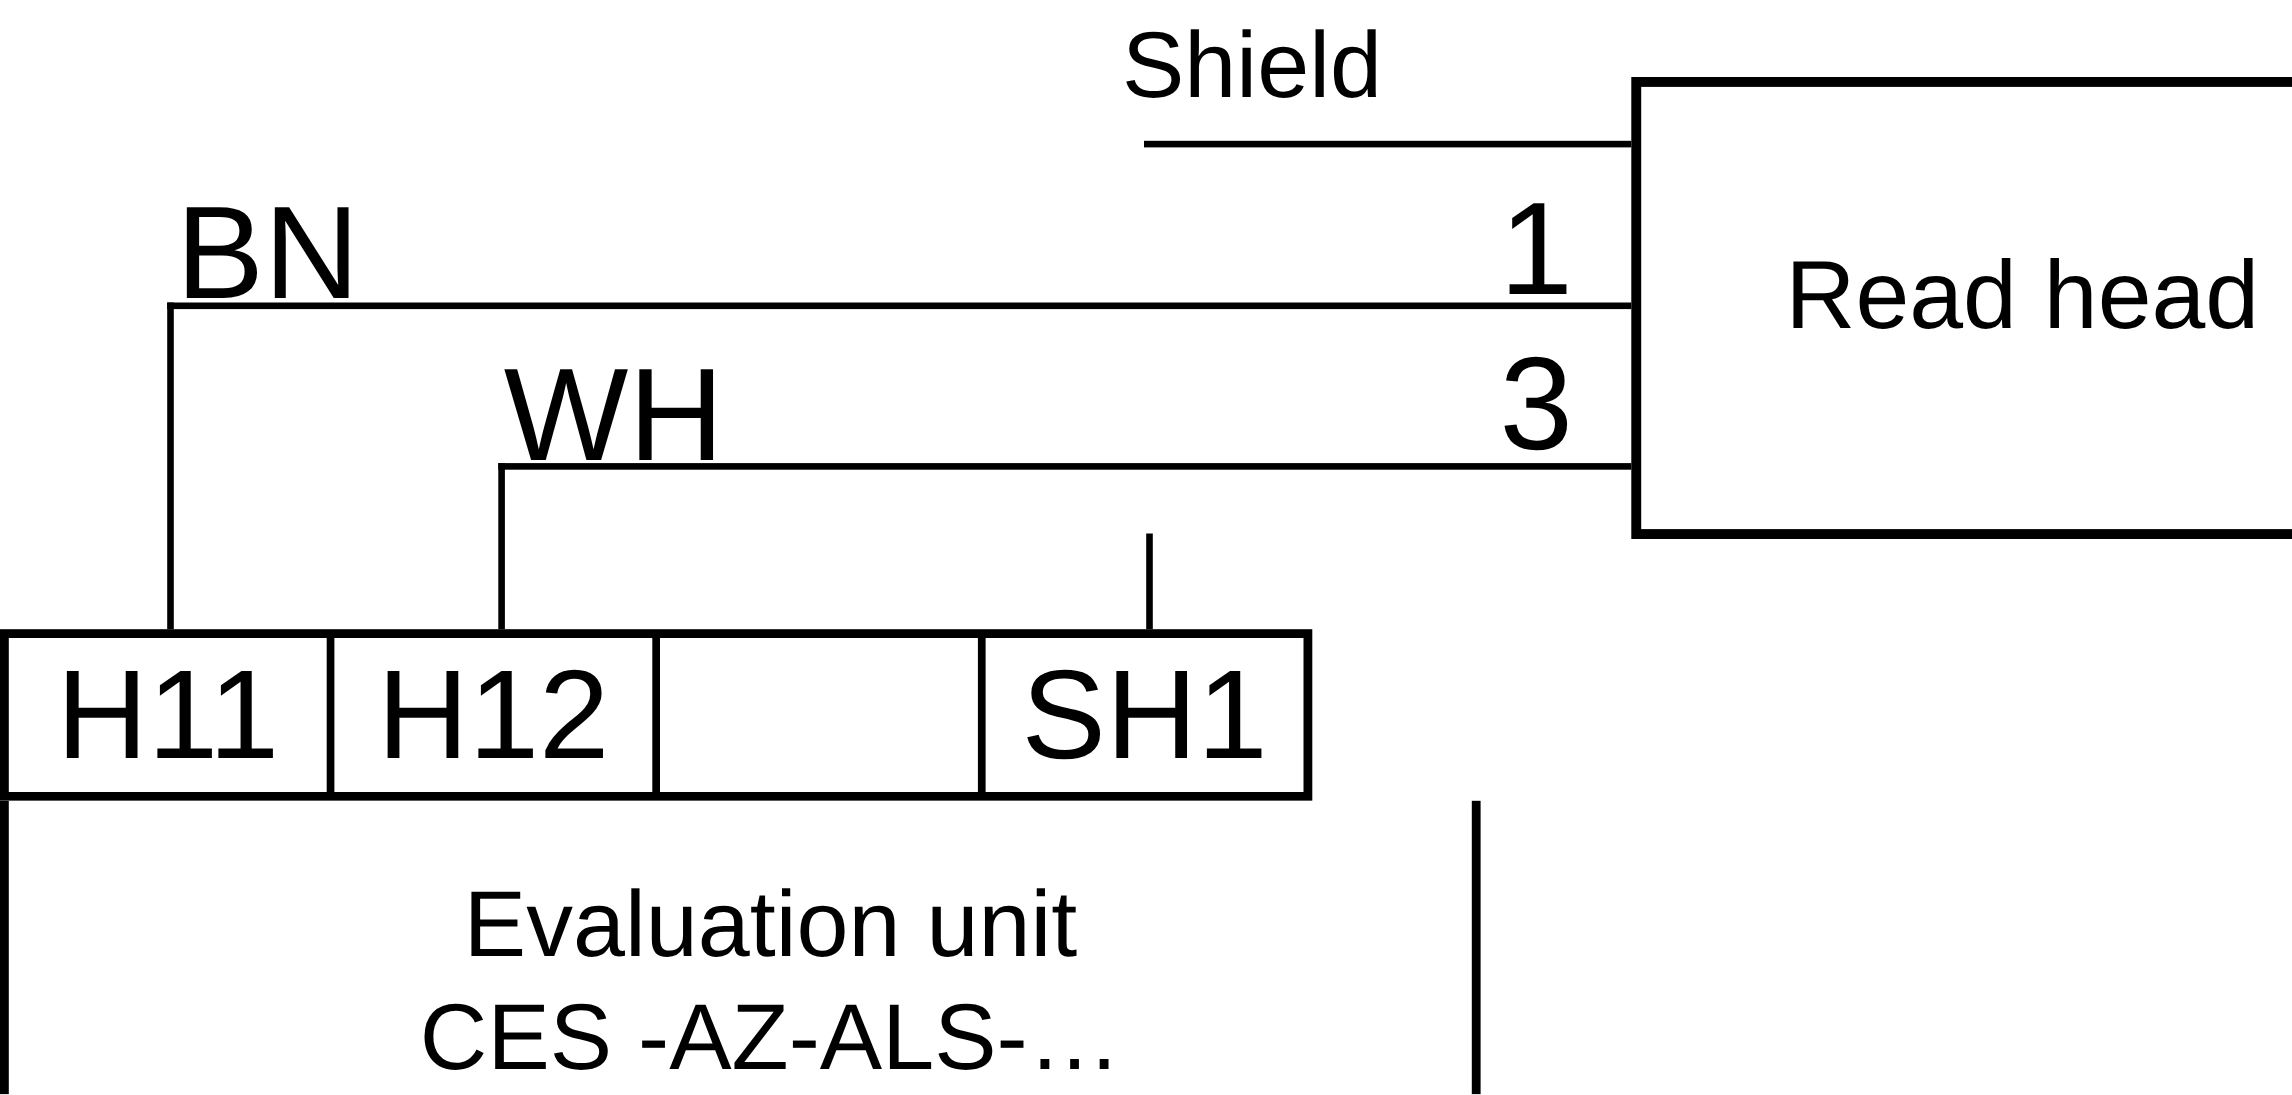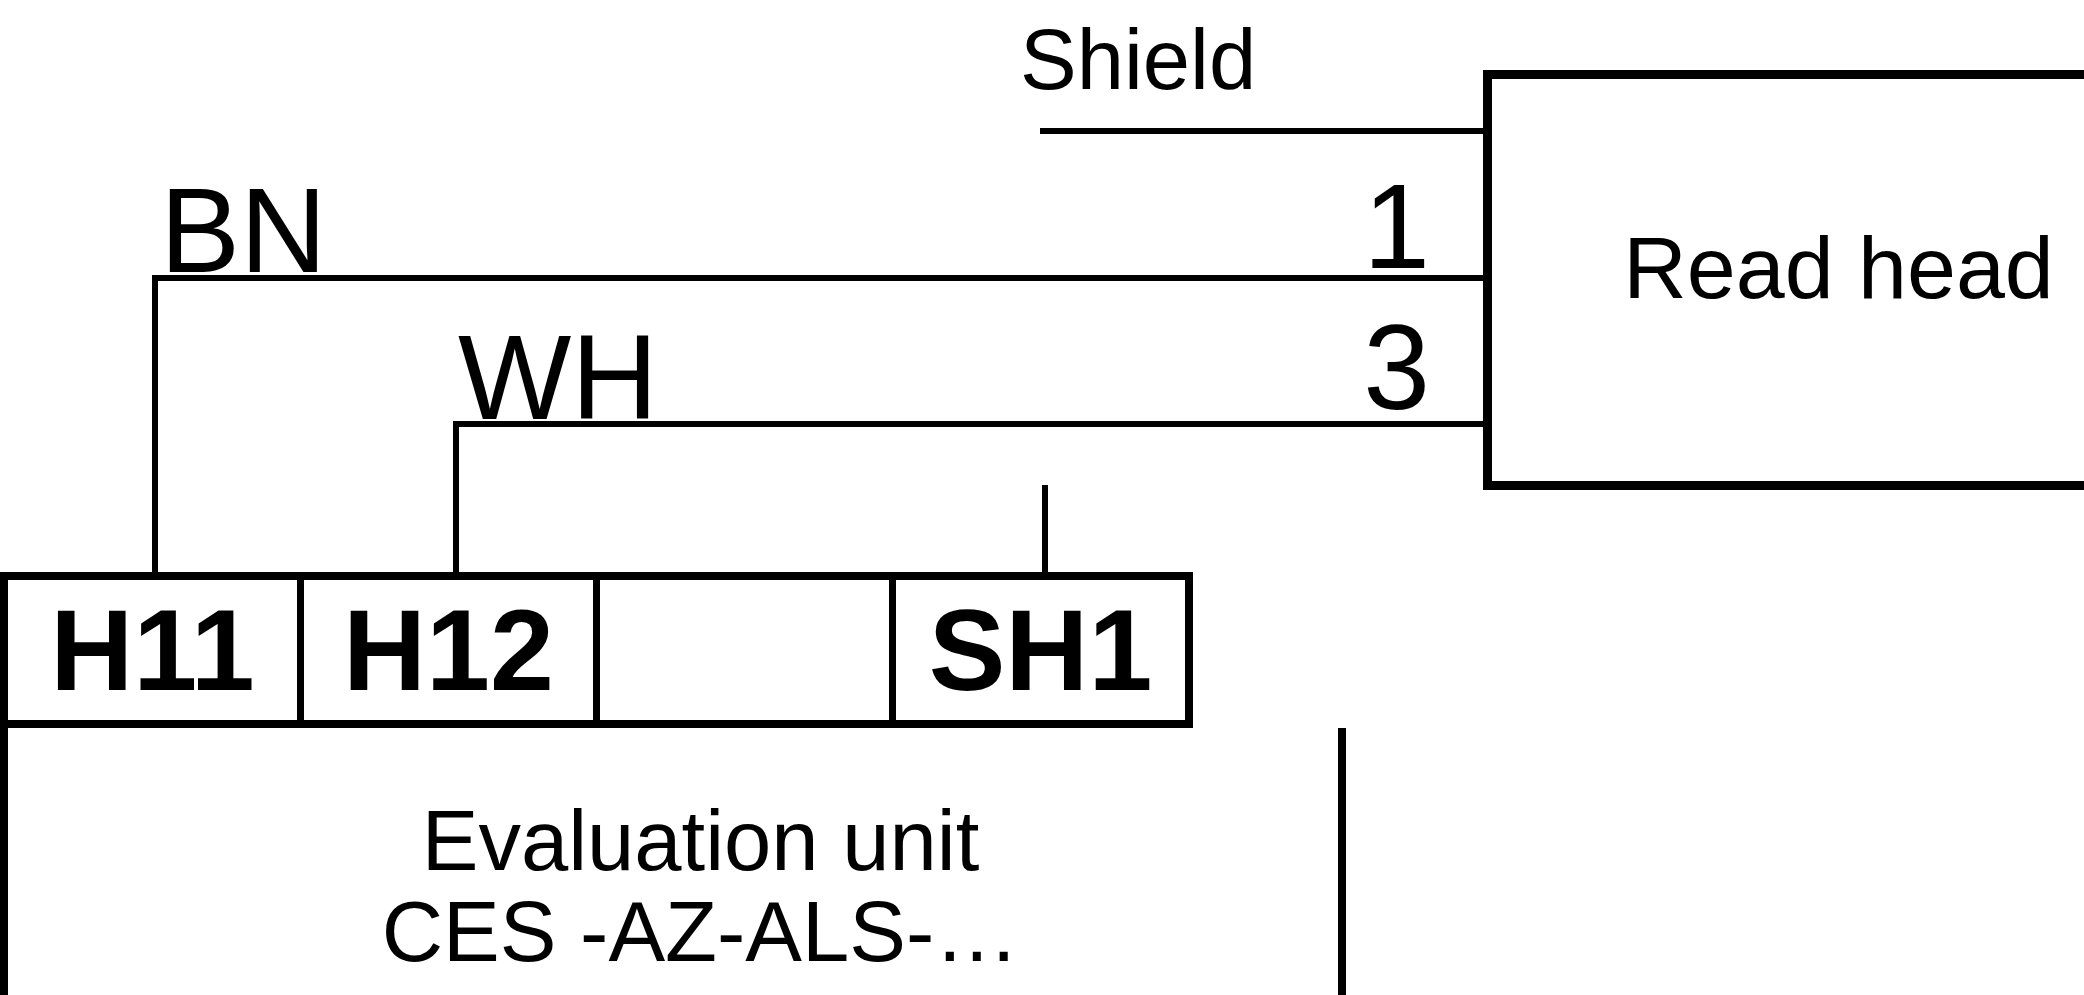--- a/index.html
+++ b/index.html
@@ -80,21 +80,20 @@
     display: flex;
   }
   .terminal-cell {
     flex: 1 1 0;
     border-right: 7px solid var(--line-color, #000000);
     display: flex;
     align-items: center;
     justify-content: center;
     font-size: 115px;
     line-height: 1;
-    font-weight: bold;
   }
   .terminal-cell:last-child {
     border-right: none;
   }
 
   .eval-body {
     position: absolute;
     left: 0; top: 728px;
     width: 1346px; height: 267px;
     border-left: 8px solid var(--line-color, #000000);
@@ -104,21 +103,21 @@
     padding-top: 70px;
     padding-left: 55px;
     text-align: center;
     font-size: 85px;
   }
   .eval-line {
     line-height: 85px;
     white-space: nowrap;
   }
   .eval-line + .eval-line {
-    margin-top: 6px;
+    margin-top: 18px;
   }
 </style>
 </head>
 <body>
 
 <div class="canvas" style="--line-color: #000000; --bg-color: #ffffff;">
 
   <div class="lbl lbl-shield">Shield</div>
   <div class="lbl lbl-bn">BN</div>
   <div class="lbl lbl-wh">WH</div>

